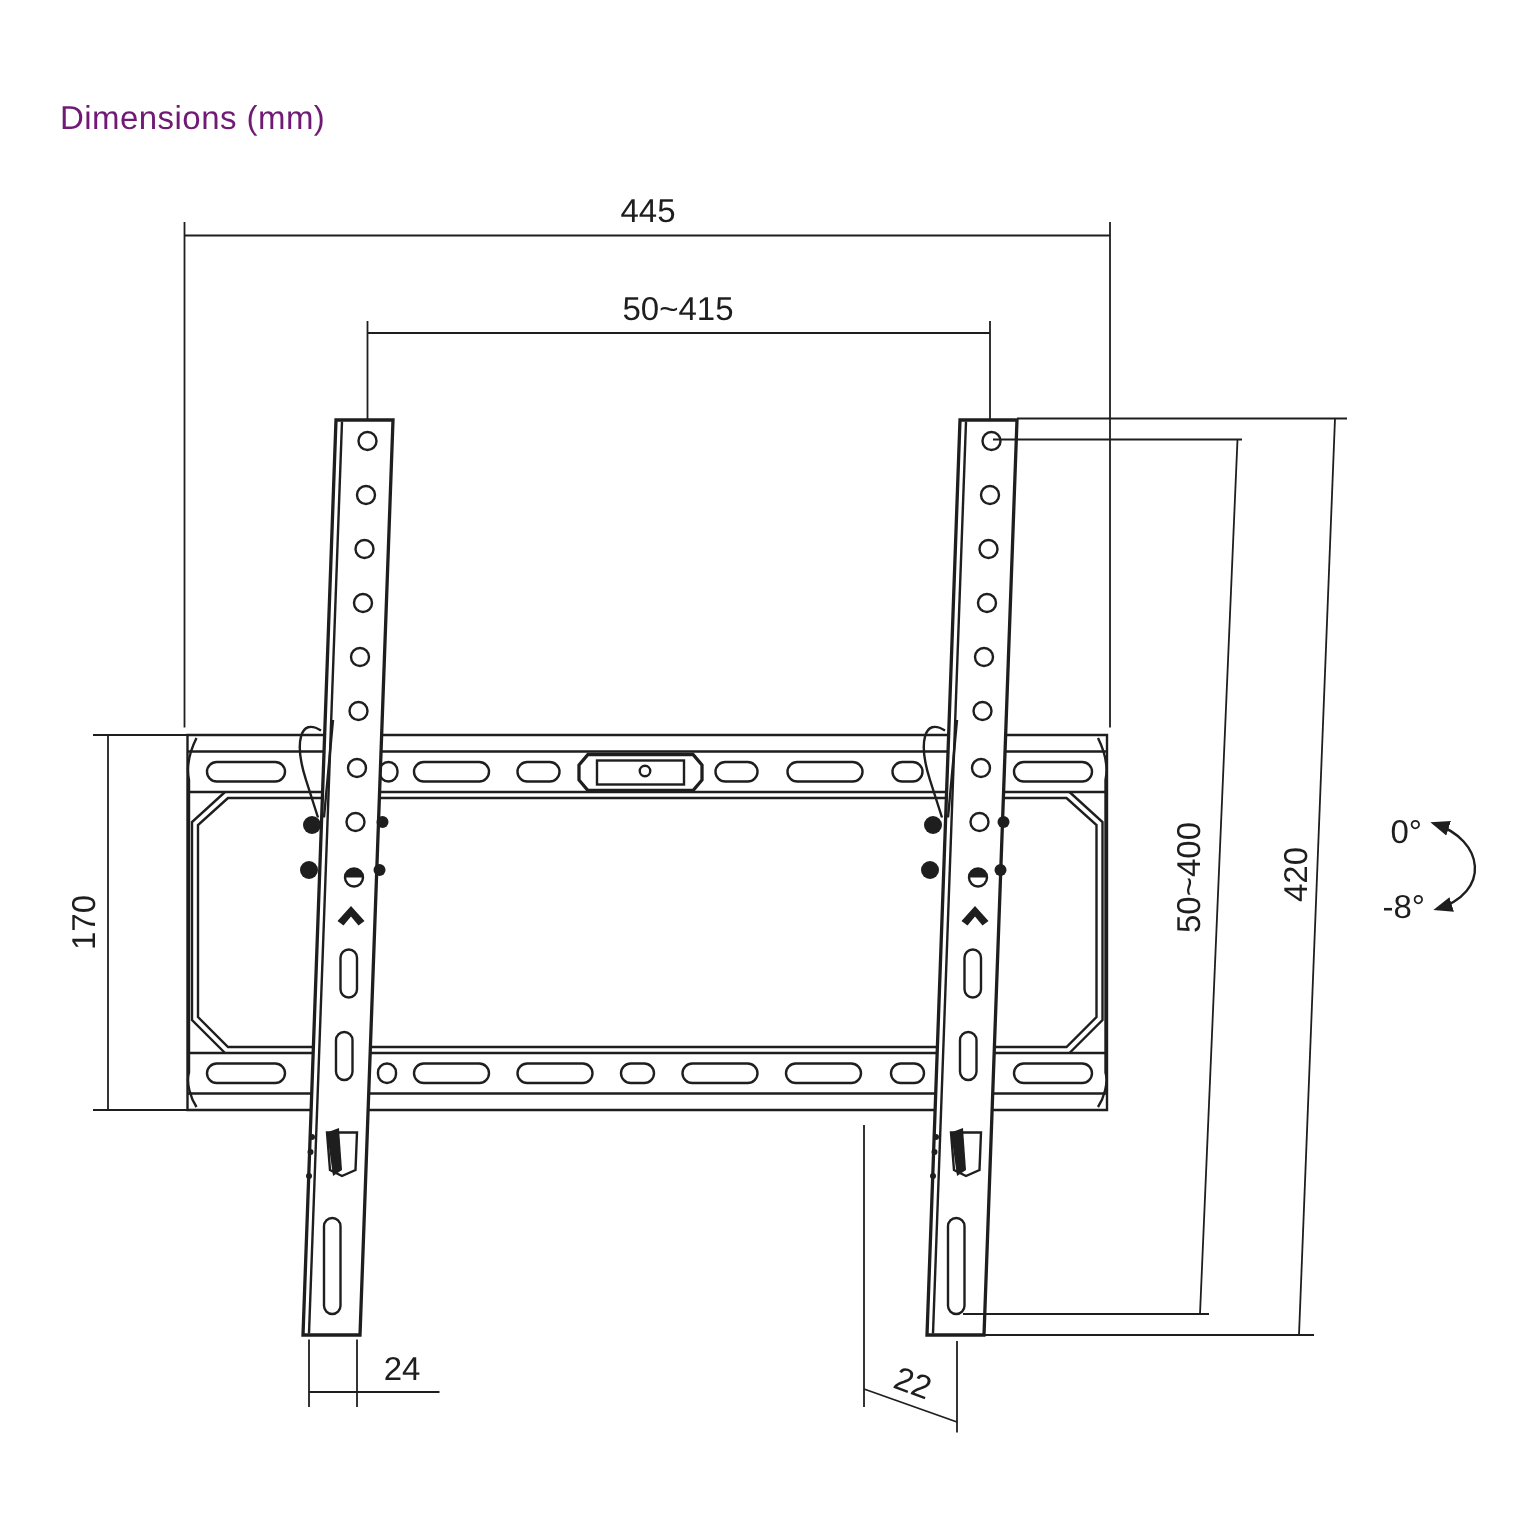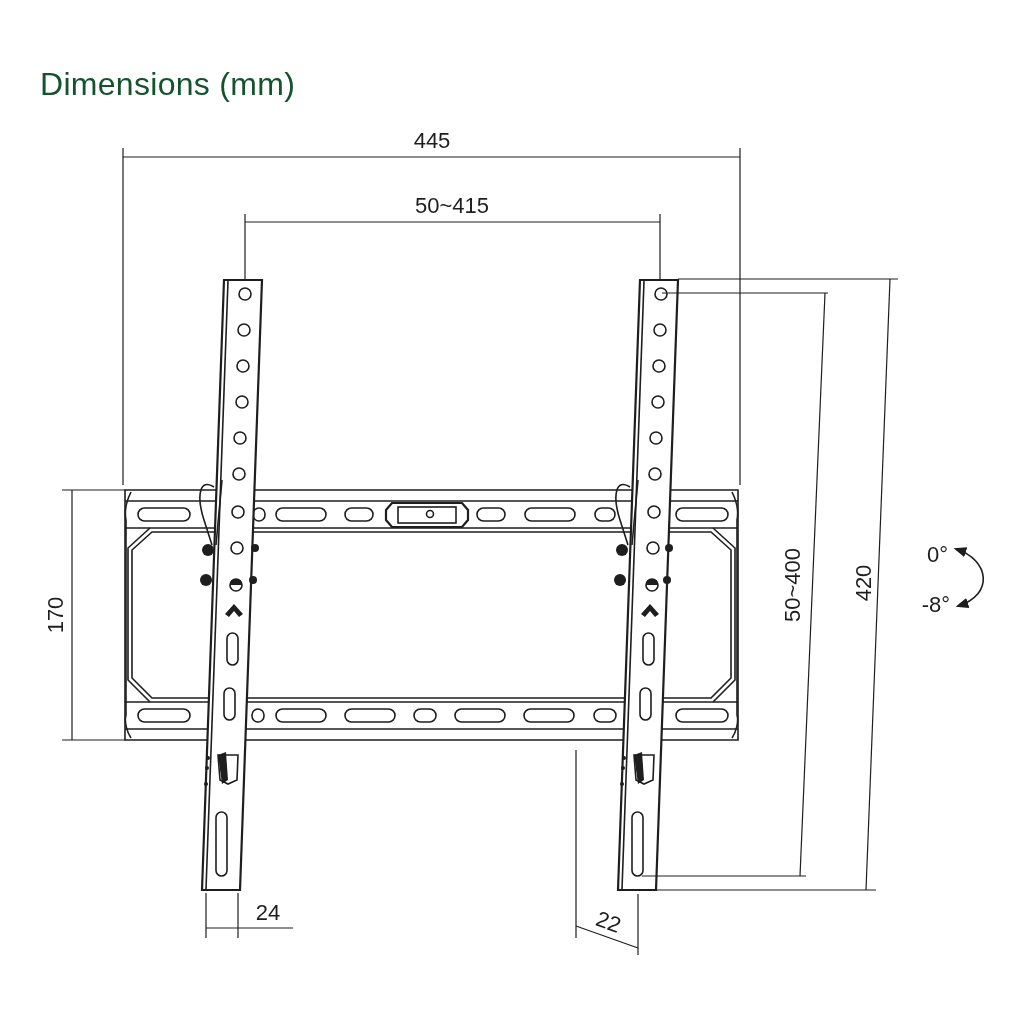--- a/index.html
+++ b/index.html
@@ -1,17 +1,17 @@
 <!DOCTYPE html>
 <html><head>
 <meta charset="utf-8">
 <style>
   html, body { margin:0; padding:0; background:#ffffff; }
   body { width:1024px; height:1024px; position:relative; overflow:hidden; font-family:"Liberation Sans", sans-serif; color:#222; }
-  .title { position:absolute; left:40px; top:66px; font-size:32px; color:#14532d; letter-spacing:0.3px; }
+  .title { position:absolute; left:40px; top:66px; font-size:22px; color:#701a75; letter-spacing:0.3px; }
   svg { position:absolute; left:0; top:0; }
   .lbl { font-family:"Liberation Sans", sans-serif; font-size:22px; fill:#1e1e1e; }
   .ln { stroke:#1e1e1e; stroke-width:1.6; fill:none; }
   .thin { stroke:#1e1e1e; stroke-width:1.2; fill:none; }
   .thick { stroke:#1e1e1e; stroke-width:2.2; fill:none; }
   .fill { fill:#1e1e1e; }
 </style>
 </head>
 <body>
 

